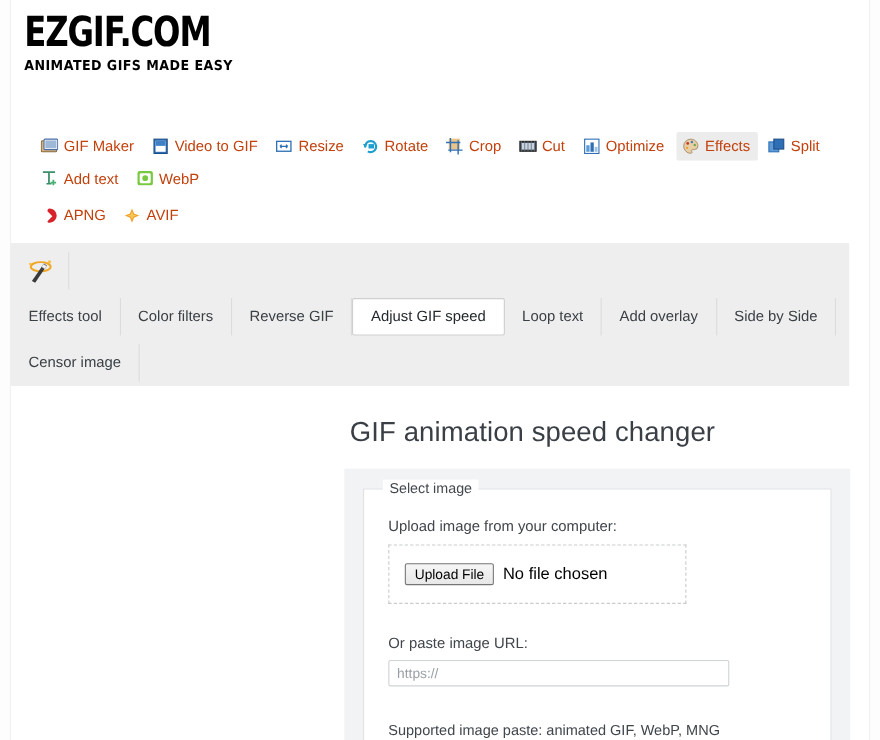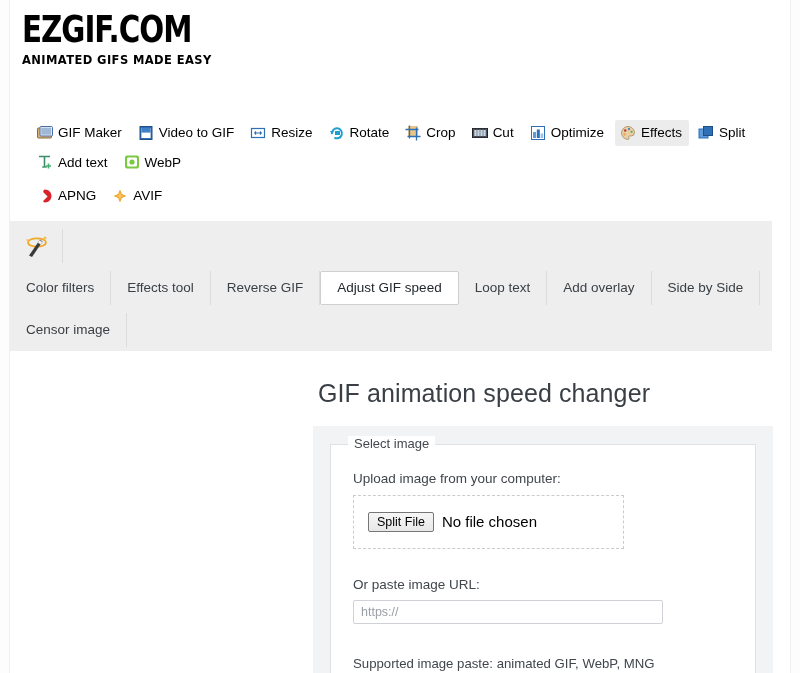--- a/index.html
+++ b/index.html
@@ -83,21 +83,21 @@
     flex-wrap: wrap;
     align-items: center;
     row-gap: 4px;
   }
   .nav-item {
     display: inline-flex;
     align-items: center;
     gap: 5px;
     padding: 4px 7px 4px 5px;
     margin-right: 4px;
-    color: #000000;
+    color: #c2410c;
     text-decoration: none;
     white-space: nowrap;
     line-height: 1.3;
     border-radius: 2px;
   }
   .nav-item.active {
     background: #ececec;
   }
   .nav-ico {
     width: 16px;
@@ -381,24 +381,24 @@
       <svg width="26" height="24" viewBox="0 0 26 24" aria-hidden="true">
         <ellipse cx="14" cy="8.5" rx="9" ry="4.2" fill="none" stroke="#f0a828" stroke-width="1.8"></ellipse>
         <path d="M6 21.5 L17 5.5 L19.6 7.4 L9 23 Z" fill="#3a3a3a"></path>
         <path d="M16.6 6.2 L19.3 8.1 L17.6 10.4 L14.9 8.5 Z" fill="#f7f7f7" stroke="#bdbdbd" stroke-width="0.6"></path>
         <circle cx="22" cy="4" r="1.5" fill="#f6c04a"></circle>
         <circle cx="4.5" cy="6" r="1.1" fill="#f6c04a"></circle>
       </svg>
     </div>
     <div id="subnav-tabs" style="display:flex;flex-wrap:wrap;">
         <a class="subtab" href="#">
+          <span>Effects tool</span>
+        </a>
+        <a class="subtab" href="#">
           <span>Color filters</span>
-        </a>
-        <a class="subtab" href="#">
-          <span>Effects tool</span>
         </a>
         <a class="subtab" href="#">
           <span>Reverse GIF</span>
         </a>
         <a class="subtab active" href="#">
           <span>Adjust GIF speed</span>
         </a>
         <a class="subtab" href="#">
           <span>Loop text</span>
         </a>
@@ -420,21 +420,21 @@
 
     <div class="panel-outer">
       <div class="panel-inner">
         <div class="legend">Select image</div>
 
         <div class="inner-pad">
           <div class="field-label">Upload image from your computer:</div>
 
           <div class="dropzone">
             <div class="file-input">
-              <span class="choose-file-btn">Split File</span>
+              <span class="choose-file-btn">Upload File</span>
               <span class="file-name">No file chosen</span>
             </div>
           </div>
 
           <div class="url-label">Or paste image URL:</div>
           <input class="url-input" type="text" placeholder="https://" style="">
 
           <div class="note">
             <div>Supported image paste: animated GIF, WebP, MNG</div>
             <div>Max file size: 50MB</div>

